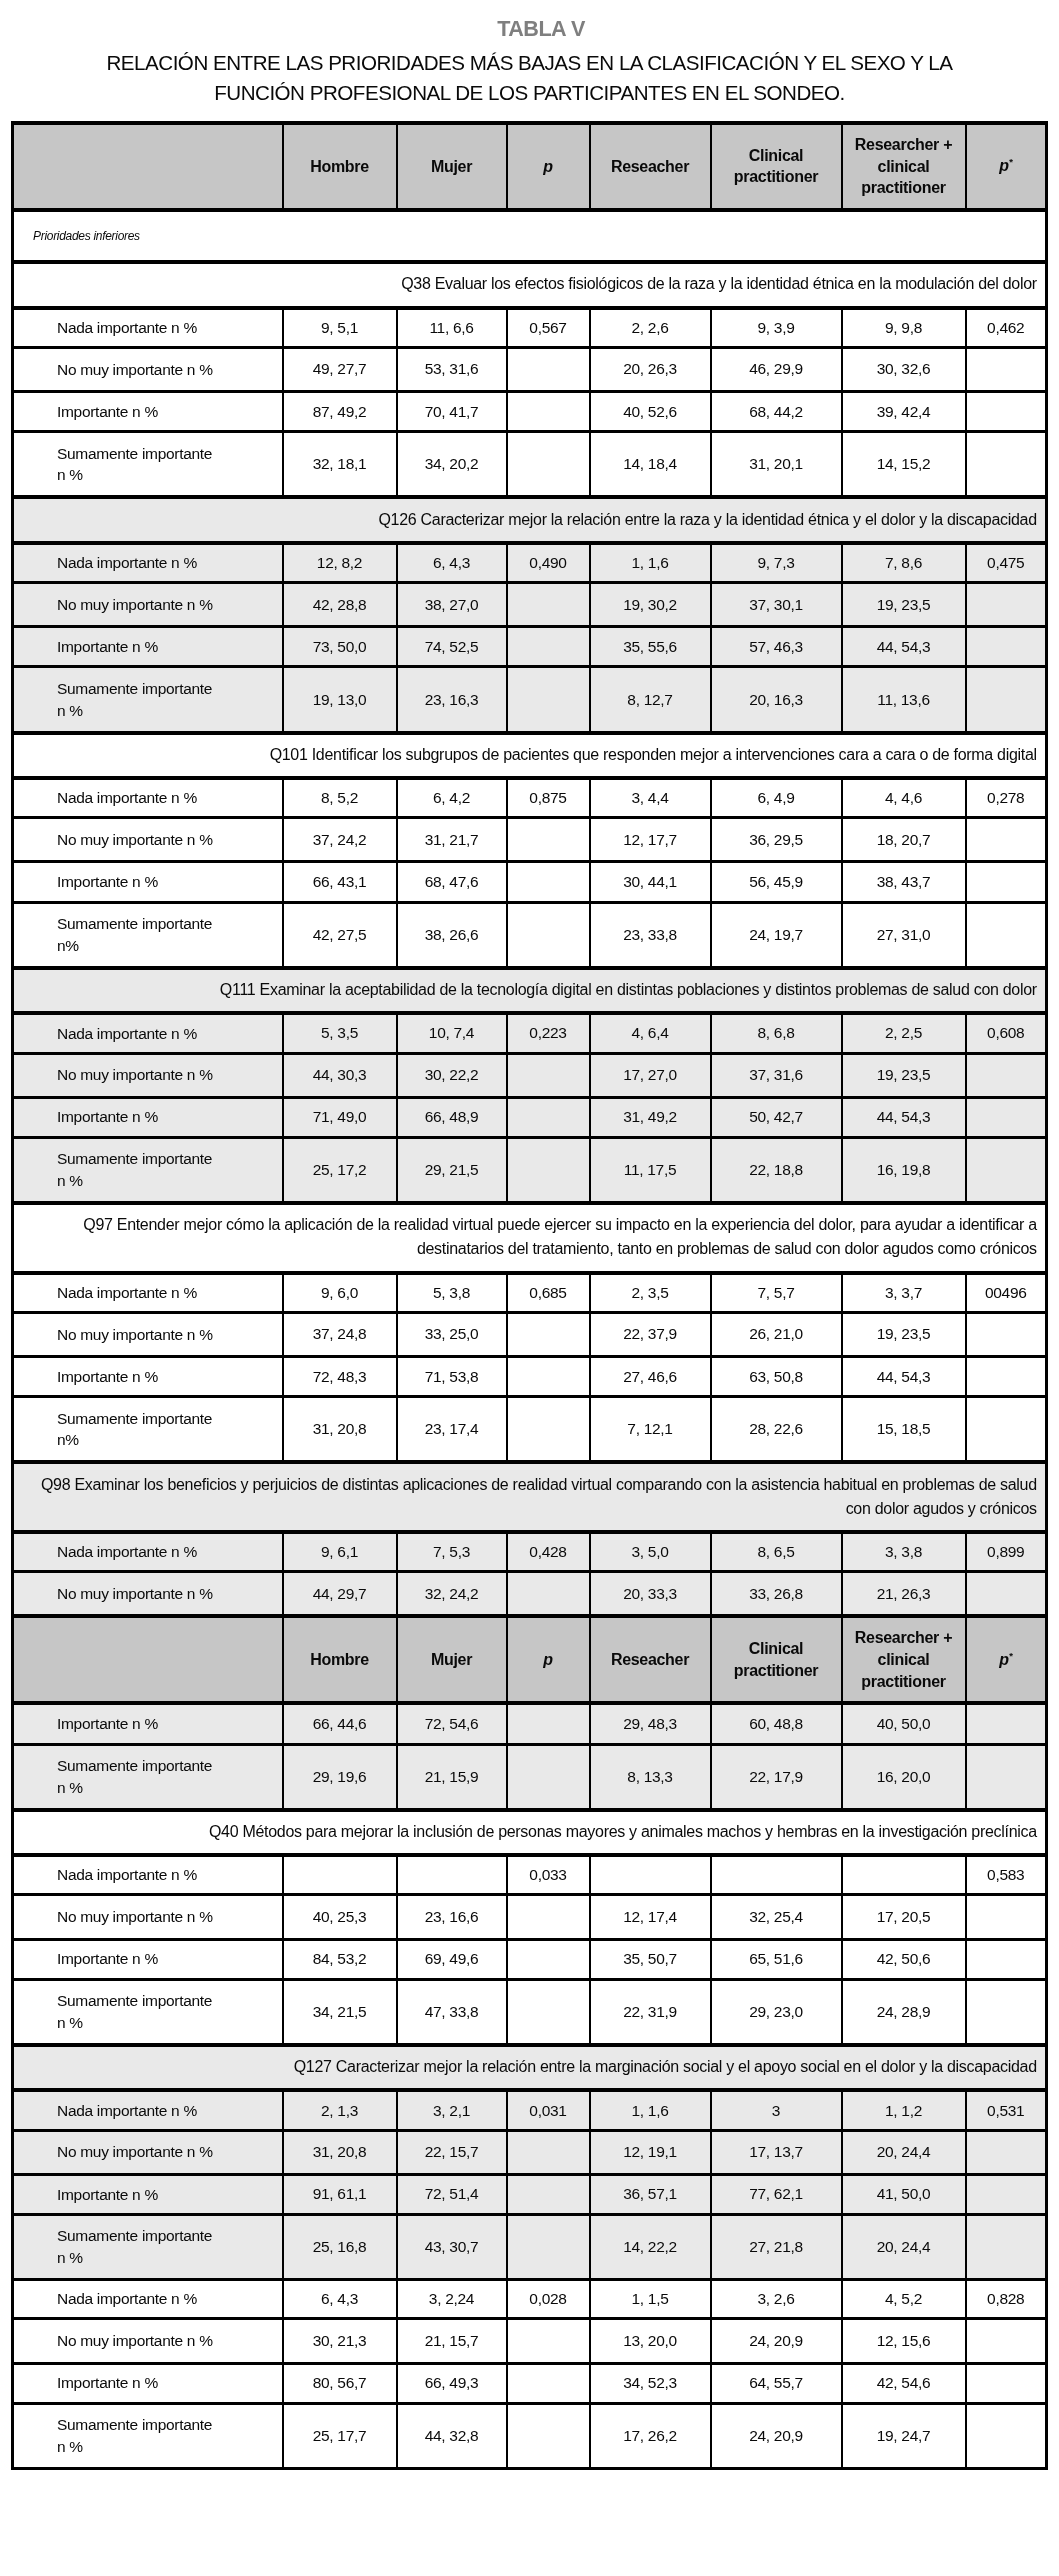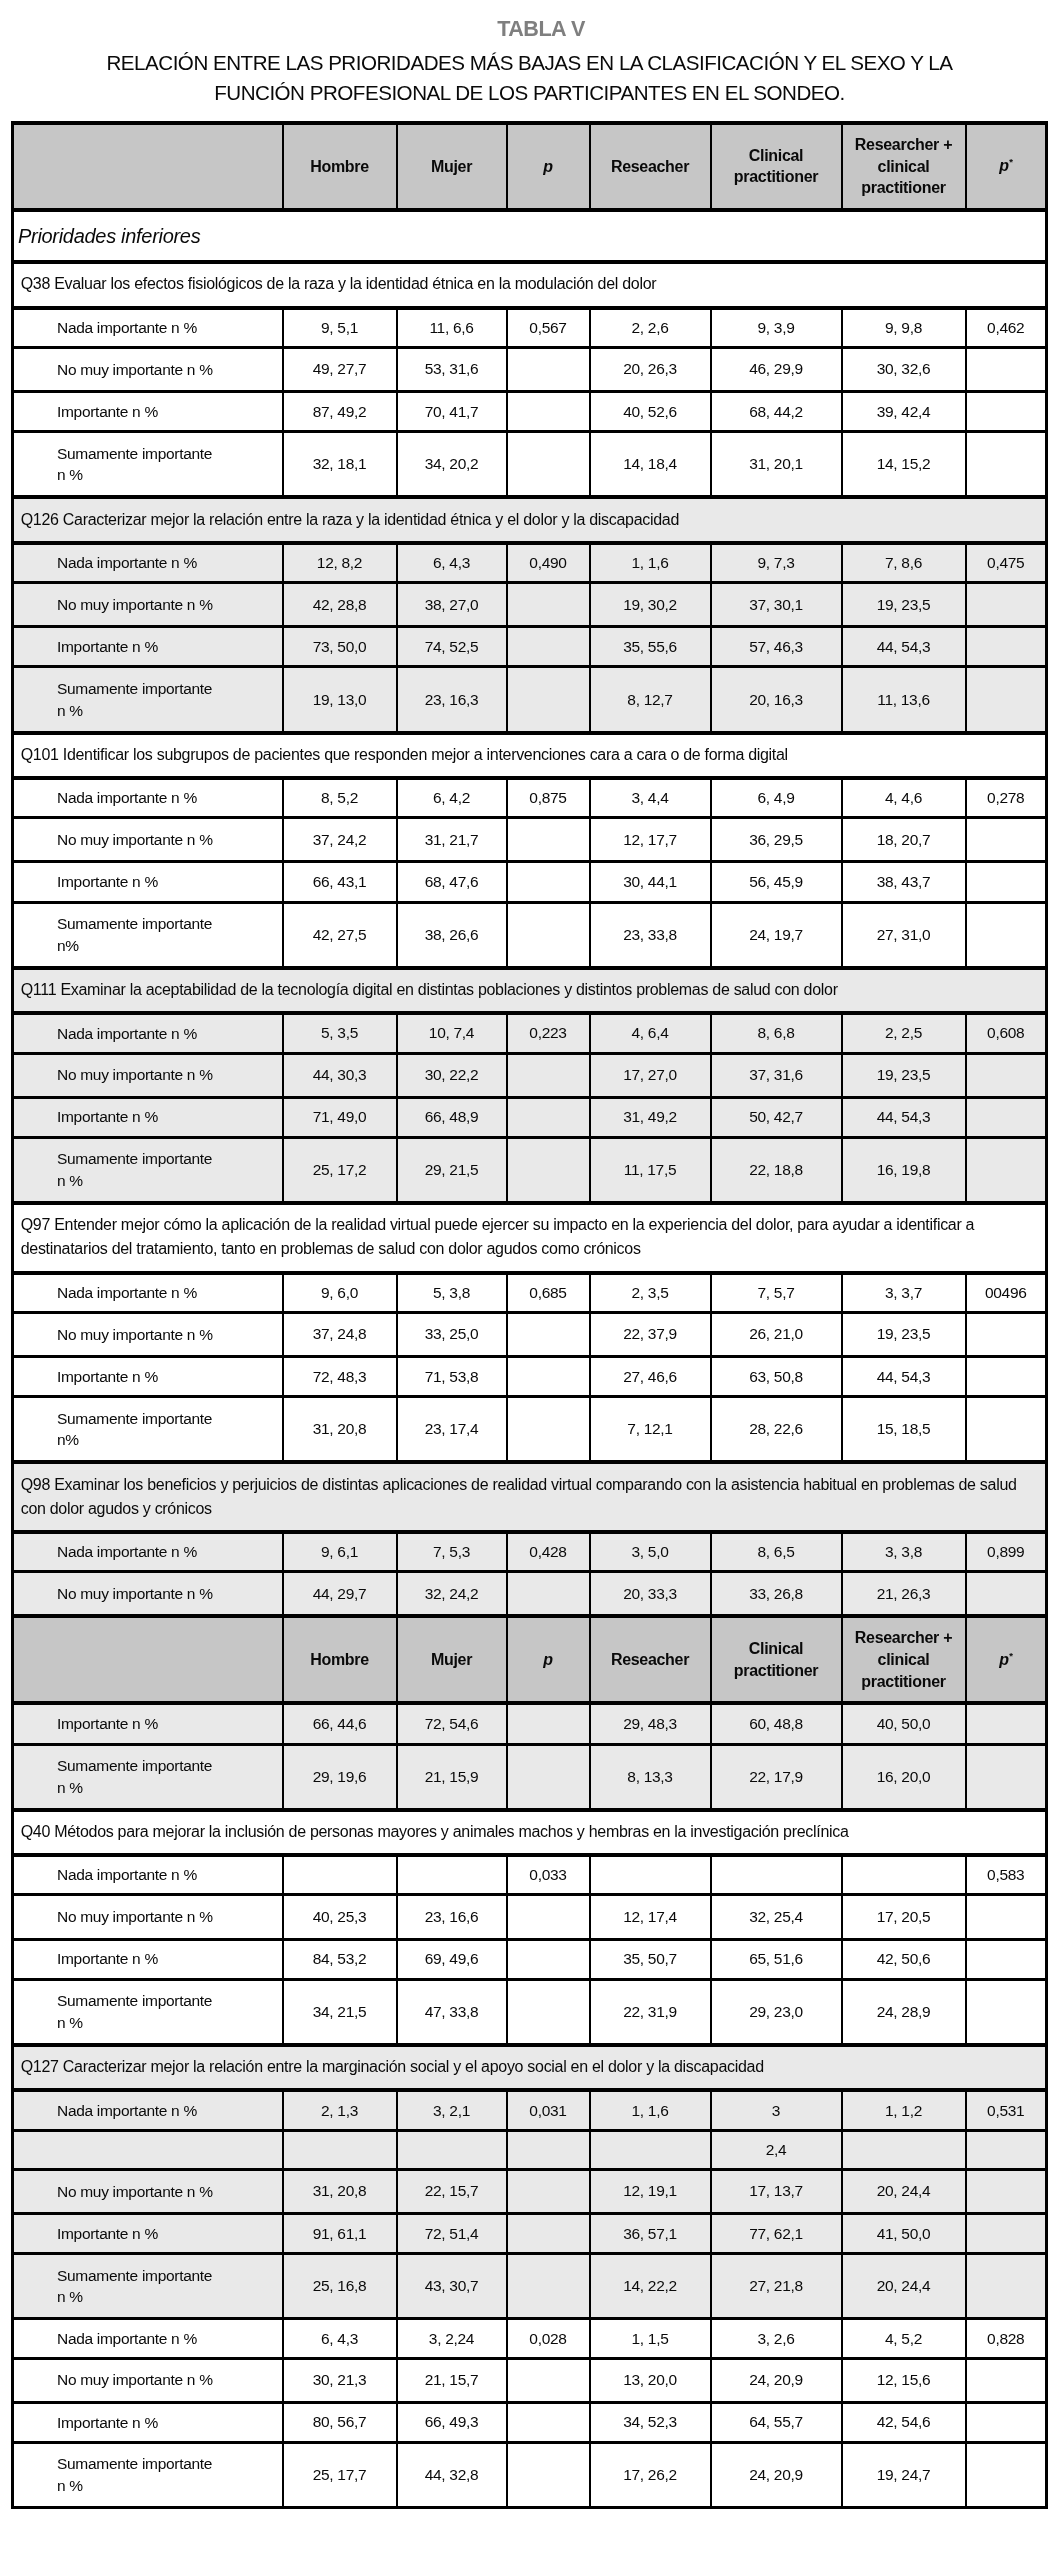--- a/index.html
+++ b/index.html
@@ -63,30 +63,31 @@
     border-top-width:4.1px;
     border-bottom-width:4.1px;
     padding:3.1px 4.1px;
   }
   .hdr-row td.it{font-style:italic;}
   .hdr-row sup{font-size:0.62em;}
   
   .span-row td{
     font-style:italic;
     height:44px;
-    padding-left:4px;
-    font-size:20px;
+    padding-left:19px;
+    font-size:12px;
   }
   
   .q-row td{
     padding:8.2px 8.2px 9.3px 6.7px;
     line-height:1.5;
     font-size:16px;
     border-top-width:4.1px;
     border-bottom-width:4.1px;
+    text-align:right;
   }
   
   .d-row td.lbl{
     text-align:left;
     padding-left:43px;
     padding-right:8.2px;
     white-space:pre-line;
     line-height:1.4;
   }
   .d-row td.num{text-align:center;}
@@ -454,30 +455,20 @@
         <tr class="d-row gray k-nada">
           <td class="lbl">Nada importante n %</td>
           <td class="num">2, 1,3</td>
           <td class="num">3, 2,1</td>
           <td class="num">0,031</td>
           <td class="num">1, 1,6</td>
           <td class="num">3</td>
           <td class="num">1, 1,2</td>
           <td class="num">0,531</td>
         </tr>
-        <tr class="d-row gray k-cont">
-          <td class="lbl"></td>
-          <td class="num"></td>
-          <td class="num"></td>
-          <td class="num"></td>
-          <td class="num"></td>
-          <td class="num">2,4</td>
-          <td class="num"></td>
-          <td class="num"></td>
-        </tr>
         <tr class="d-row gray k-nomuy">
           <td class="lbl">No muy importante n %</td>
           <td class="num">31, 20,8</td>
           <td class="num">22, 15,7</td>
           <td class="num"></td>
           <td class="num">12, 19,1</td>
           <td class="num">17, 13,7</td>
           <td class="num">20, 24,4</td>
           <td class="num"></td>
         </tr>

